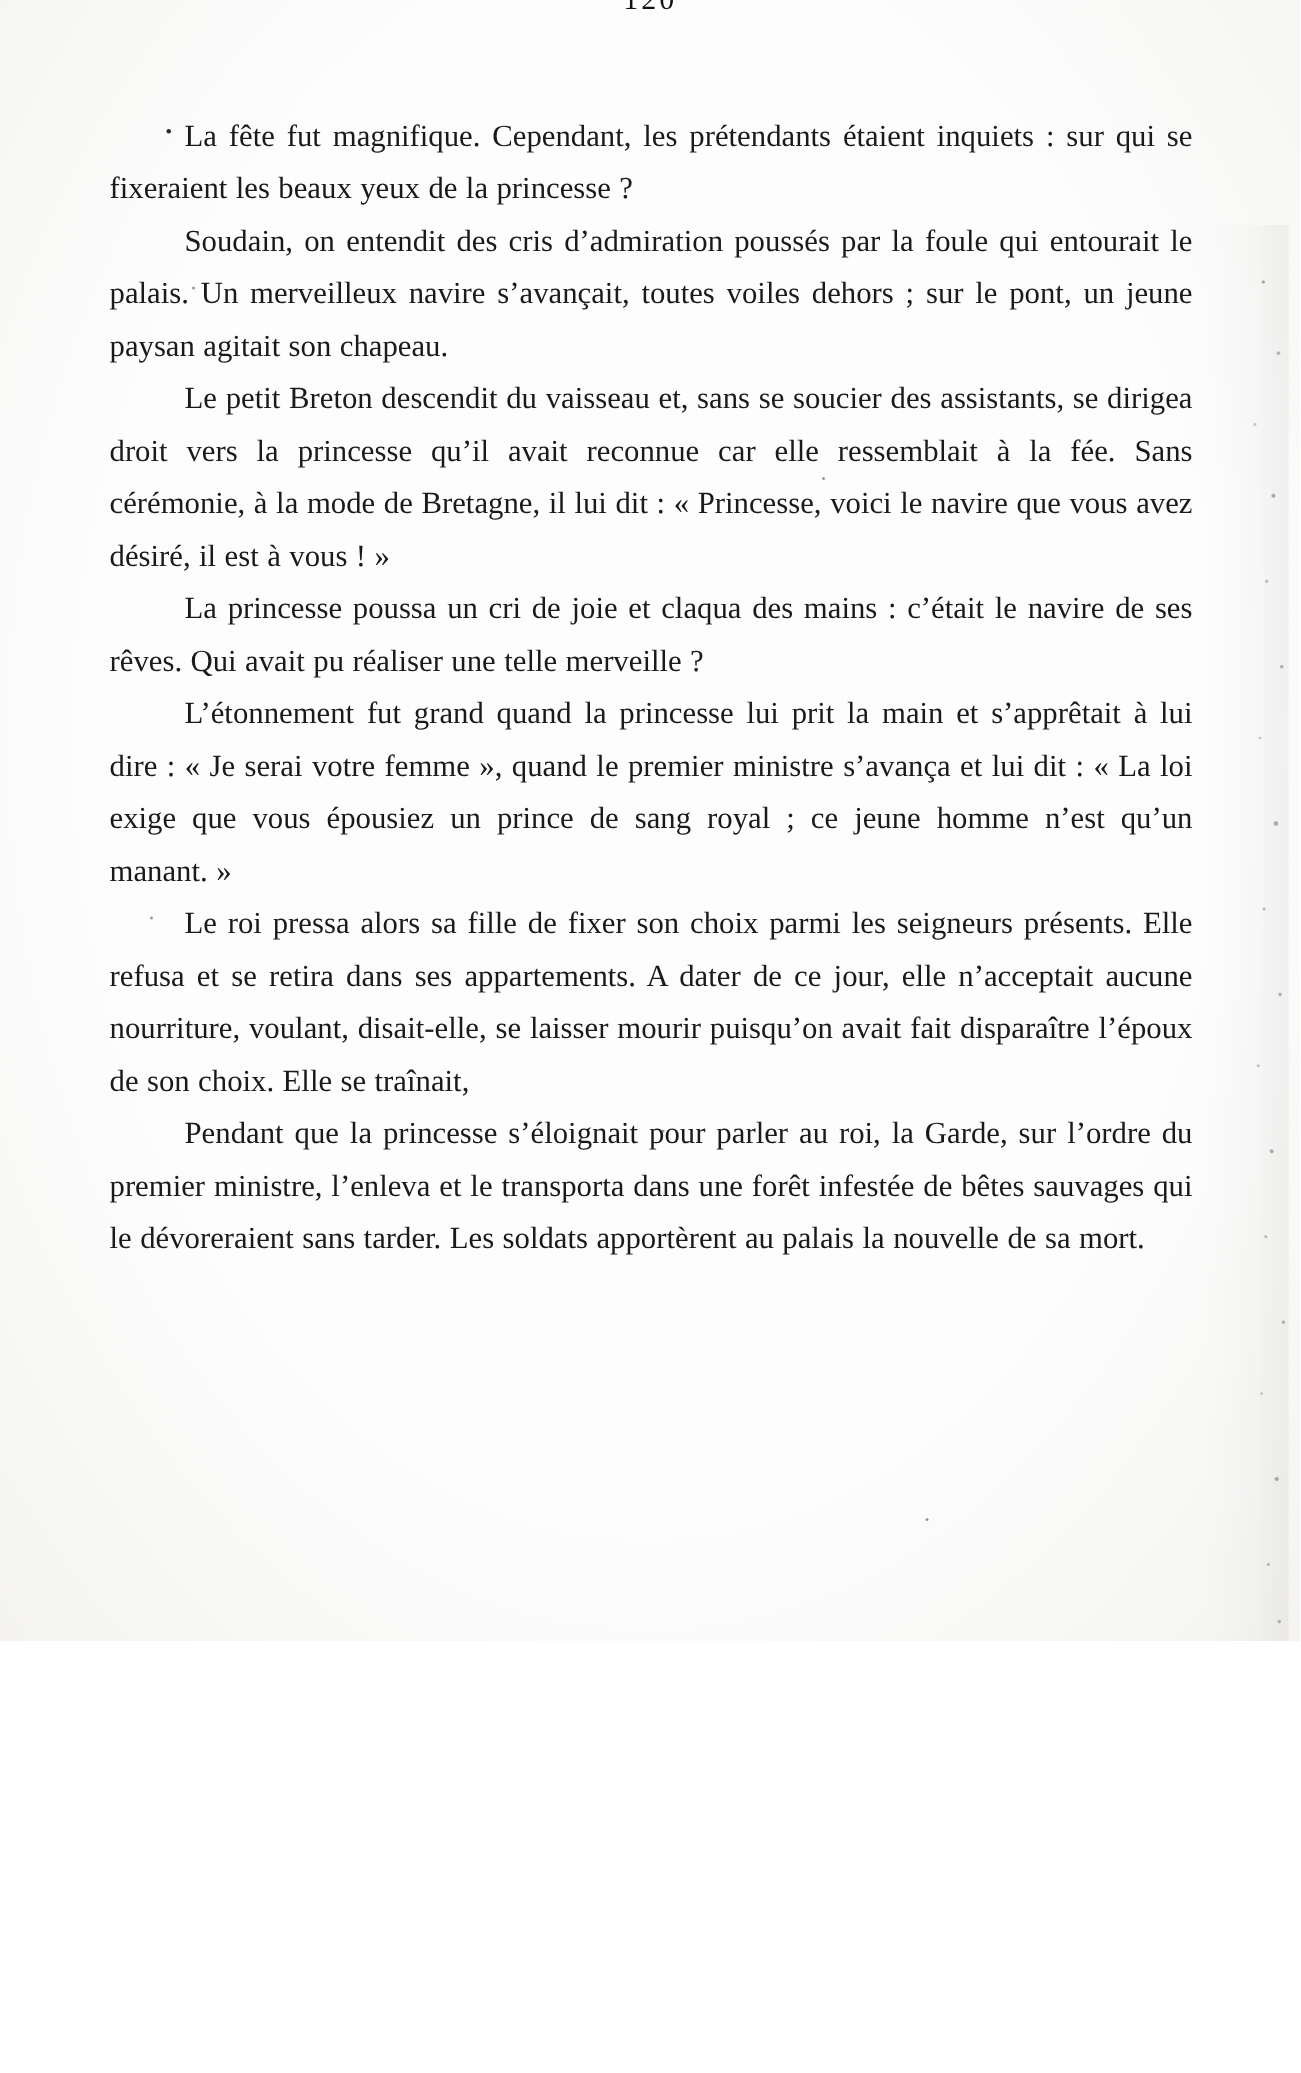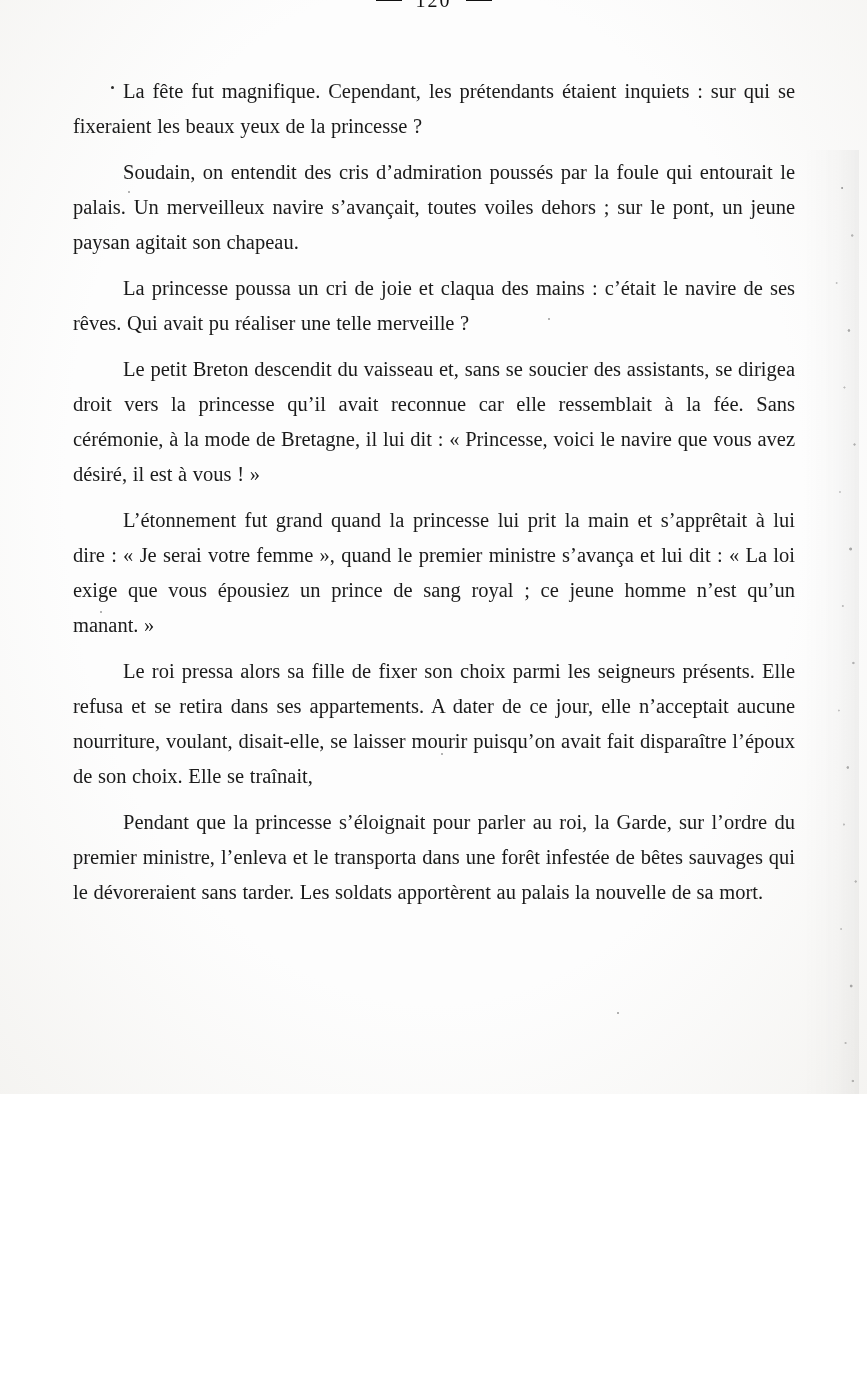--- a/index.html
+++ b/index.html
@@ -65,21 +65,20 @@
     text-align: justify;
     text-align-last: left;
     font-size: 20.5px;
     line-height: 35px;
     text-indent: 50px;
     word-spacing: 0.5px;
     -webkit-font-smoothing: none;
   }
 
   p.para + p.para {
-    margin-top: 11px;
   }
 
   
   .speck {
     position: absolute;
     left: 111px;
     top: 86px;
     width: 3px;
     height: 3px;
     background: #2b2b2b;
@@ -136,22 +135,22 @@
 
   <div class="folio">
     <span class="rule"></span><span class="num">120</span><span class="rule"></span>
   </div>
 
   <div class="speck"></div>
 
   <div class="textblock">
     <p class="para">La fête fut magnifique. Cependant, les prétendants étaient inquiets : sur qui se fixeraient les beaux yeux de la princesse ?</p>
     <p class="para">Soudain, on entendit des cris d’admiration poussés par la foule qui entourait le palais. Un merveilleux navire s’avançait, toutes voiles dehors ; sur le pont, un jeune paysan agitait son chapeau.</p>
+    <p class="para">Le petit Breton descendit du vaisseau et, sans se soucier des assistants, se dirigea droit vers la princesse qu’il avait reconnue car elle ressemblait à la fée. Sans cérémonie, à la mode de Bretagne, il lui dit : « Princesse, voici le navire que vous avez désiré, il est à vous ! »</p>
     <p class="para">La princesse poussa un cri de joie et claqua des mains : c’était le navire de ses rêves. Qui avait pu réaliser une telle merveille ?</p>
-    <p class="para">Le petit Breton descendit du vaisseau et, sans se soucier des assistants, se dirigea droit vers la princesse qu’il avait reconnue car elle ressemblait à la fée. Sans cérémonie, à la mode de Bretagne, il lui dit : « Princesse, voici le navire que vous avez désiré, il est à vous ! »</p>
     <p class="para">L’étonnement fut grand quand la princesse lui prit la main et s’apprêtait à lui dire : « Je serai votre femme », quand le premier ministre s’avança et lui dit : « La loi exige que vous épousiez un prince de sang royal ; ce jeune homme n’est qu’un manant. »</p>
     <p class="para">Le roi pressa alors sa fille de fixer son choix parmi les seigneurs présents. Elle refusa et se retira dans ses appartements. A dater de ce jour, elle n’acceptait aucune nourriture, voulant, disait-elle, se laisser mourir puisqu’on avait fait disparaître l’époux de son choix. Elle se traînait,</p>
     <p class="para">Pendant que la princesse s’éloignait pour parler au roi, la Garde, sur l’ordre du premier ministre, l’enleva et le transporta dans une forêt infestée de bêtes sauvages qui le dévoreraient sans tarder. Les soldats apportèrent au palais la nouvelle de sa mort.</p>
   </div>
 
   <div class="gutter-noise"></div>
 
   <span class="fleck" style="left:128px; top:191px; width:2px; height:2px;"></span>
   <span class="fleck" style="left:100px; top:611px; width:2px; height:2px;"></span>
   <span class="fleck" style="left:548px; top:318px; width:2px; height:2px;"></span>

